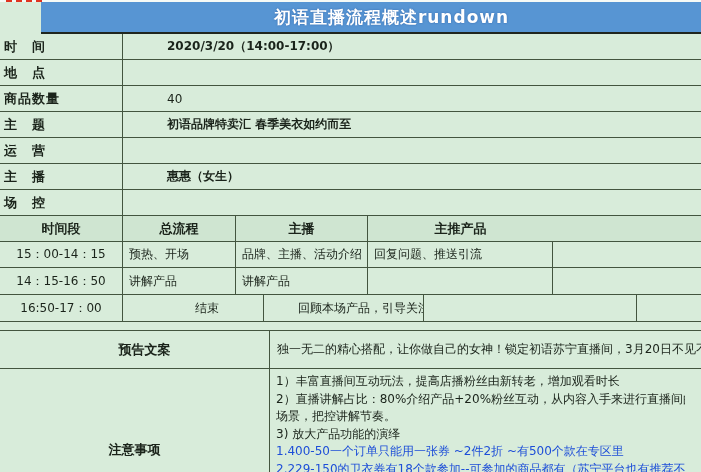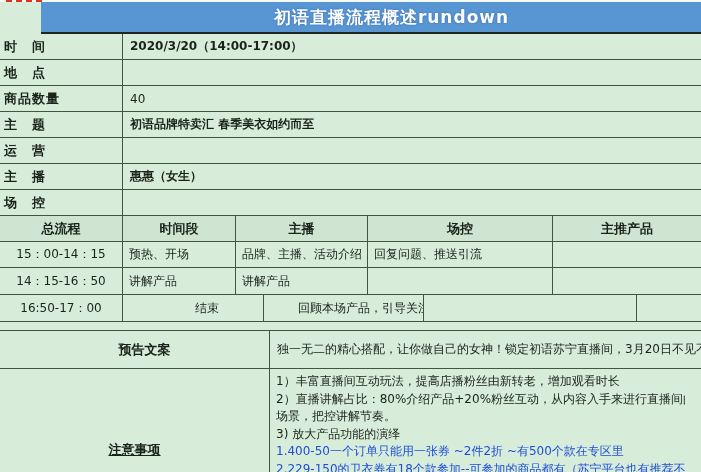--- a/index.html
+++ b/index.html
@@ -15,21 +15,21 @@
   .title-bar {
     position:absolute; top:2px; left:0; width:701px; height:32px;
     background:#5795d3; border-bottom:2px solid #20261f;
     display:flex; align-items:center; justify-content:center;margin-left:41px;
   }
   .title-bar .t {
     color:#ffffff; font-size:17px; font-weight:bold; letter-spacing:1px;
     text-shadow:0 0 2px rgba(40,90,160,.8);
   }
   .info-block { position:absolute; top:34px; left:0; width:701px; }
-  .row { display:flex; width:701px; border-bottom:1px solid #43553f; }
+  .row { display:flex; width:701px; border-bottom:1px solid #43553f;gap:37px; }
   .info-row { height:26px; }
   .info-label {
     width:123px; border-right:1px solid #43553f; font-weight:bold; font-size:13px;
     display:flex; align-items:center; padding-left:4px; letter-spacing:1px;
   }
   .info-value {
     flex:1; display:flex; align-items:center; padding-left:7px; font-size:12px;
   }
   .info-value.bold { font-weight:bold; }
   .grid5 { display:grid; grid-template-columns:123px 113px 132px 185px 148px;
@@ -46,21 +46,21 @@
   .spacer-row { position:absolute; top:322px; left:0; width:701px; height:9px;
     border-bottom:1px solid #43553f; }
   .wide-row { display:flex; width:701px; }
   .wide-label { width:270px; border-right:1px solid #43553f; font-weight:bold; font-size:13px;
     display:flex; justify-content:center; }
   .preview-row { position:absolute; top:331px; left:0; height:38px; border-bottom:1px solid #43553f; }
   .preview-row .wide-label { align-items:center;padding-left:20px; }
   .preview-text { flex:1; display:flex; align-items:center; padding-left:7px; font-size:12px;
     overflow:hidden; white-space:nowrap; }
   .notes-row { position:absolute; top:369px; left:0; height:103px; }
-  .notes-row .wide-label { align-items:flex-start; padding-top:72px;text-decoration:underline; }
+  .notes-row .wide-label { align-items:flex-start; padding-top:72px; }
   .notes-content { flex:1; padding:4px 16px 0 6px; overflow:hidden; }
   .note-line { font-size:12px; line-height:17.5px; white-space:nowrap; overflow:hidden; }
   .note-line.red { color:#1d4ed8; }
 </style>
 </head>
 <body>
 
 <div id="sheet">
 
   <div class="top-strip"></div>
@@ -95,24 +95,23 @@
       <div class="info-label">主　播</div>
       <div class="info-value bold">惠惠（女生）</div>
     </div>
     <div class="row info-row">
       <div class="info-label">场　控</div>
       <div class="info-value"></div>
     </div>
   </div>
 
   <div class="grid5 sched-header">
+    <div>时间段</div>
     <div>总流程</div>
-    <div>时间段</div>
     <div>主播</div>
-    <div>场控</div>
     <div>主推产品</div>
   </div>
 
   <div class="grid5 sr1">
     <div class="cell-center">15：00-14：15</div>
     <div>预热、开场</div>
     <div>品牌、主播、活动介绍</div>
     <div>回复问题、推送引流</div>
     <div></div>
   </div>

